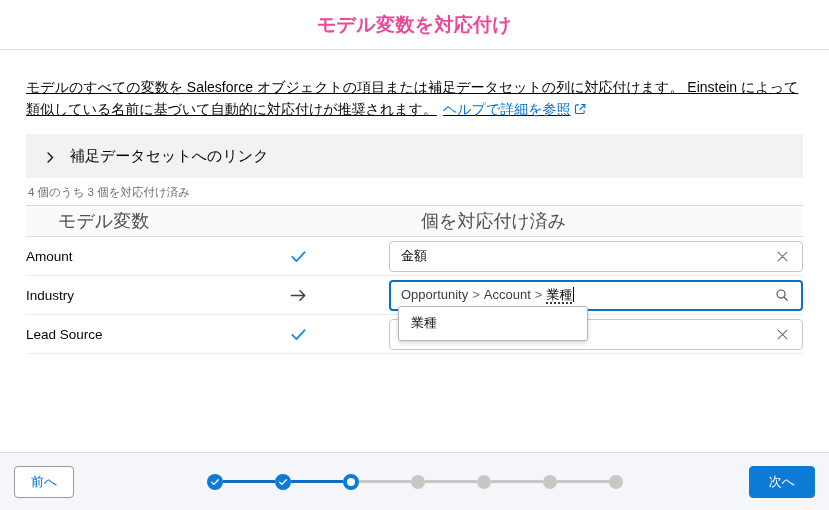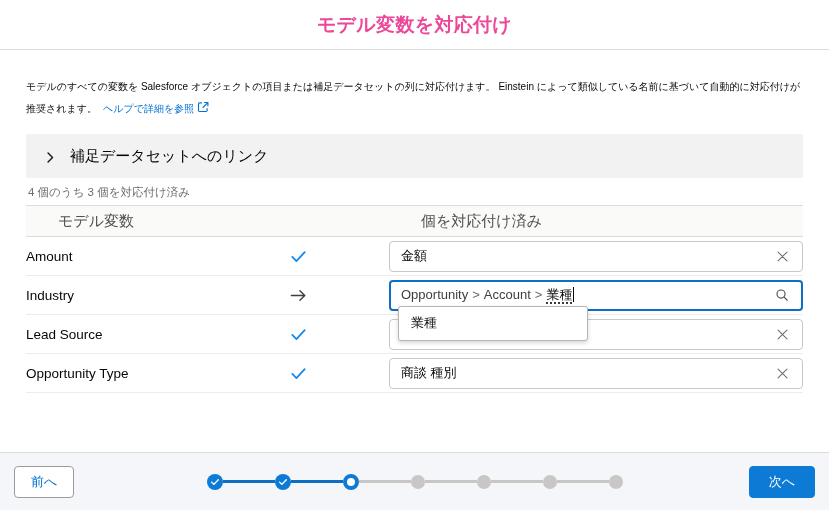--- a/index.html
+++ b/index.html
@@ -37,25 +37,26 @@
   }
 
   
   .modal-body {
     flex: 1 1 auto;
     padding: 26px 26px 0 26px;
     overflow: hidden;
     position: relative;
   }
   .intro {
-    font-size: 10px;
+    font-size: 14px;
     line-height: 22px;
     color: #080707;
     margin: 0 0 14px 0;
     max-width: 790px;
+    text-decoration: underline;
   }
   .help-link {
     color: #0070d2;
     text-decoration: none;
     white-space: nowrap;
     margin-left: 6px;
   }
   .ext-icon {
     display: inline-block;
     width: 12px; height: 12px;
@@ -93,21 +94,21 @@
   
   .map-table {
     width: 100%;
     border-collapse: collapse;
     table-layout: fixed;
   }
   .map-table thead th {
     background: #fafaf9;
     border-top: 1px solid #dddbda;
     border-bottom: 1px solid #dddbda;
-    font-size: 15px;
+    font-size: 18px;
     font-weight: 400;
     color: #514f4d;
     text-align: left;
     height: 31px;
     padding: 0 0 0 32px;
     vertical-align: middle;
   }
   th.col-var { width: 363px; }
   th.col-field { width: auto; padding-left: 8px; }
 
@@ -366,40 +367,20 @@
               <span class="combo-value"></span>
               <span class="combo-action">
                 <svg viewBox="0 0 16 16" width="13" height="13">
                     <path d="M2.5 2.5L13.5 13.5M13.5 2.5L2.5 13.5" fill="none" stroke="#706e6b" stroke-width="1.3" stroke-linecap="round"></path>
                   </svg>
               </span>
             </div>
           </td>
         </tr>
 
-        <tr>
-          <td class="var-cell">Opportunity Type</td>
-          <td class="icon-cell">
-            <span class="status-icon">
-              <svg viewBox="0 0 20 20" width="19" height="19">
-                  <path d="M3.5 10.5L7.8 14.8L16.5 5.5" fill="none" stroke="#1589ee" stroke-width="1.9" stroke-linecap="round" stroke-linejoin="round"></path>
-                </svg>
-            </span>
-          </td>
-          <td class="field-cell">
-            <div class="combobox">
-              <span class="combo-value">商談 種別</span>
-              <span class="combo-action">
-                <svg viewBox="0 0 16 16" width="13" height="13">
-                    <path d="M2.5 2.5L13.5 13.5M13.5 2.5L2.5 13.5" fill="none" stroke="#706e6b" stroke-width="1.3" stroke-linecap="round"></path>
-                  </svg>
-              </span>
-            </div>
-          </td>
-        </tr>
 
       </tbody>
     </table>
   </div>
 
   <div class="modal-footer">
     <button class="btn btn-neutral">前へ</button>
 
     <div class="progress">
       <div class="p-step">

